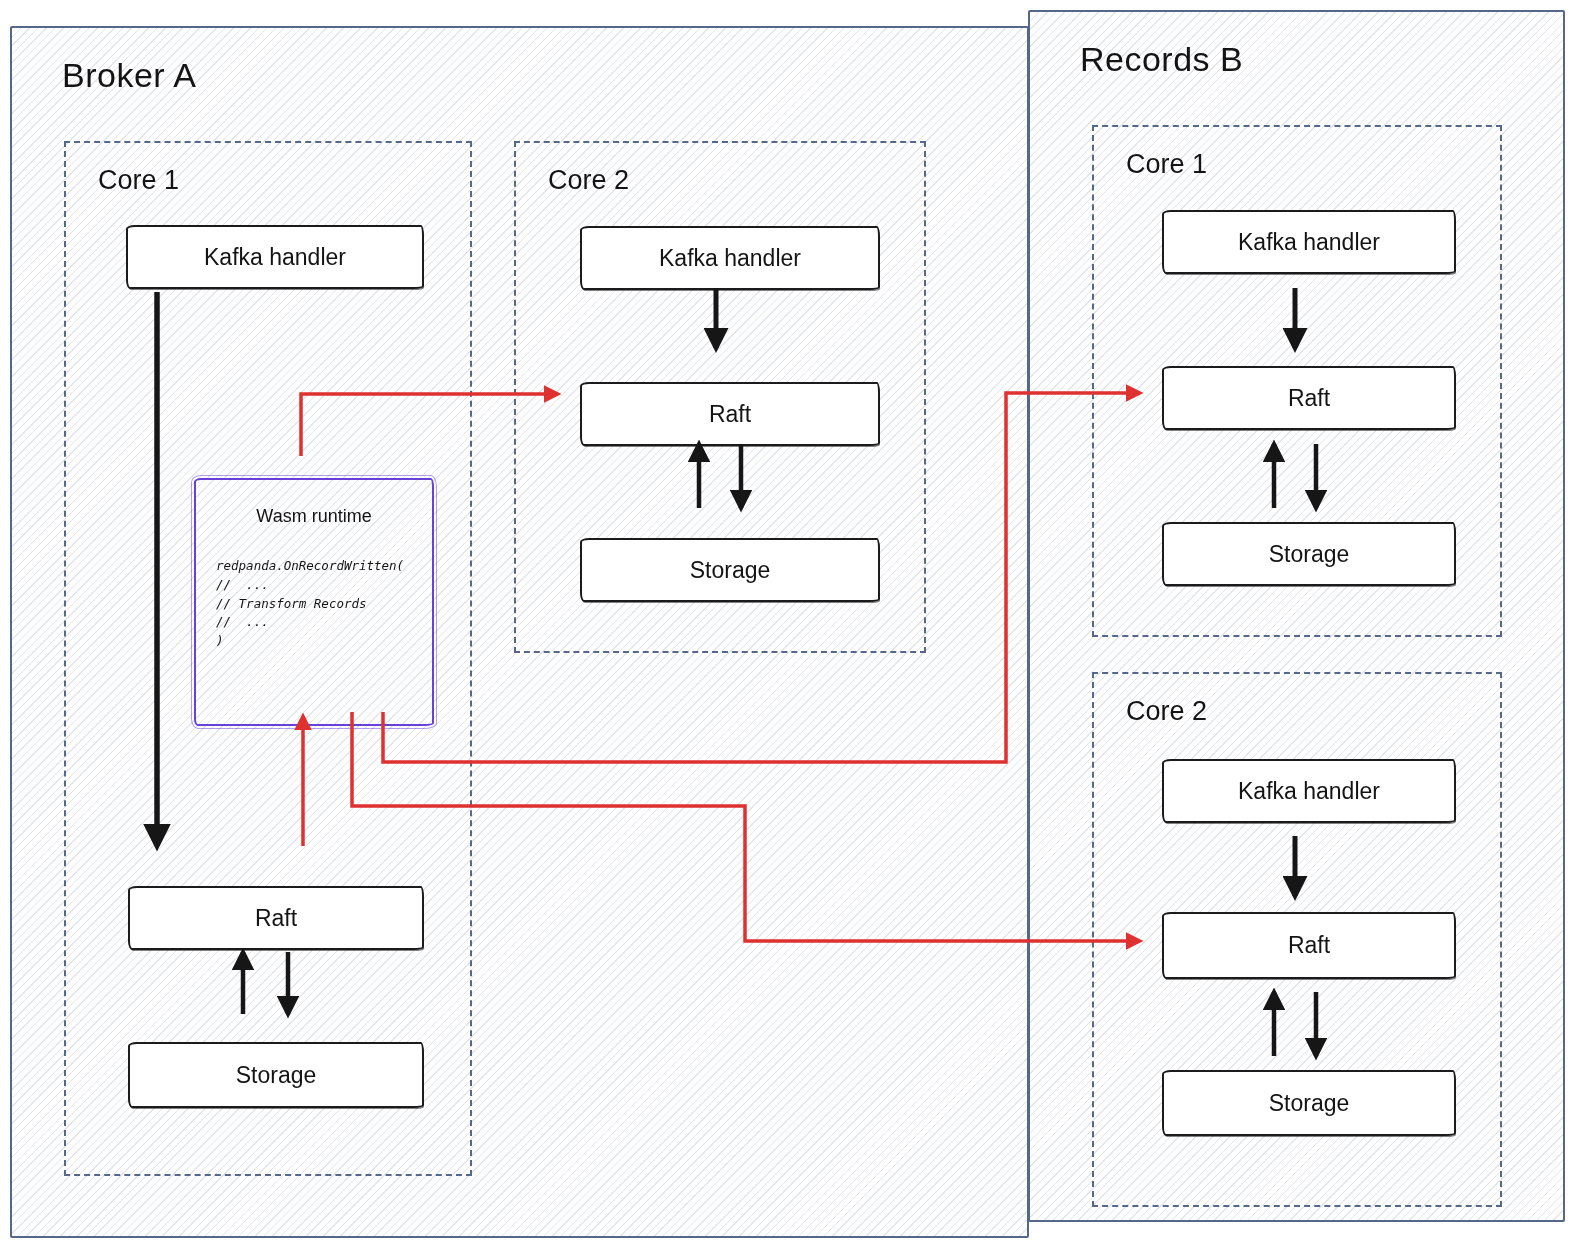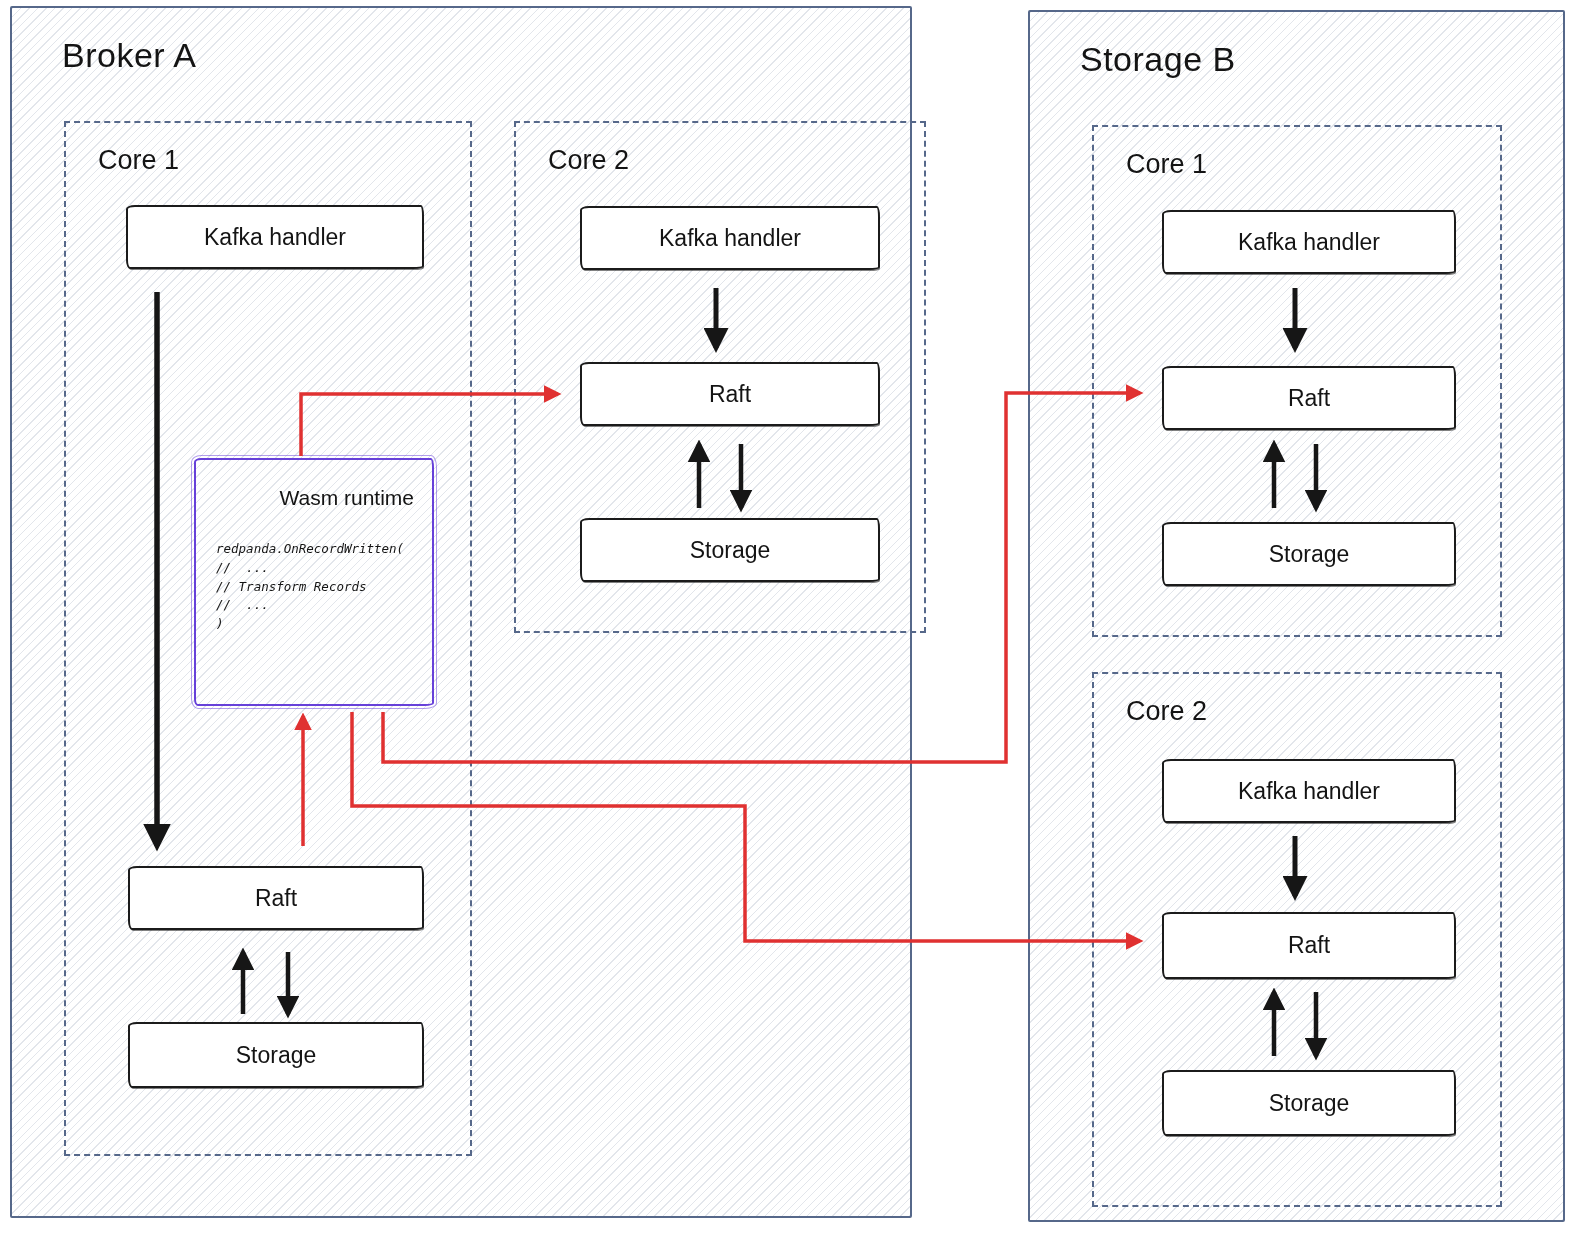--- a/index.html
+++ b/index.html
@@ -46,40 +46,40 @@
   }
 
   .wasm {
     position:absolute;
     border:2px solid #6741d9;
     border-radius: 7px 3px 9px 4px / 4px 9px 3px 7px;
     outline:1.5px solid rgba(103,65,217,0.5);
     outline-offset:2px;
     padding:26px 18px 0 18px;
   }
-  .wasm-title { text-align:right; font-size:21px; }
+  .wasm-title { text-align:center; font-size:18px; }
   .wasm-code {
     margin:30px 0 0 2px;
     font-family:"DejaVu Sans Mono", monospace;
     font-size:12.5px; line-height:1.5;
     white-space:pre;
     font-style:italic;
   }
 
   svg.overlay {
     position:absolute; left:0; top:0;
     pointer-events:none;
   }
 </style>
 </head>
 <body>
 
 <div class="page">
 
-  <div class="broker hatch" style="left:10px;top:6px;width:902px;height:1212px">
+  <div class="broker hatch" style="left:10px;top:26px;width:1019px;height:1212px">
     <div class="broker-title">Broker A</div>
 
     <div class="core" style="left:52px;top:113px;width:408px;height:1035px">
       <div class="core-title">Core 1</div>
 
       <div class="node" style="left:54px;top:82px;width:298px;height:64px">
         <span>Kafka handler</span>
       </div>
 
       <div class="wasm hatch" style="left:128px;top:335px;width:240px;height:248px">
@@ -111,21 +111,21 @@
         <span>Raft</span>
       </div>
 
       <div class="node" style="left:58px;top:395px;width:300px;height:64px">
         <span>Storage</span>
       </div>
     </div>
   </div>
 
   <div class="broker hatch" style="left:1028px;top:10px;width:537px;height:1212px">
-    <div class="broker-title">Storage B</div>
+    <div class="broker-title">Records B</div>
 
     <div class="core" style="left:62px;top:113px;width:410px;height:512px">
       <div class="core-title">Core 1</div>
 
       <div class="node" style="left:62px;top:83px;width:294px;height:64px">
         <span>Kafka handler</span>
       </div>
 
       <div class="node" style="left:62px;top:239px;width:294px;height:64px">
         <span>Raft</span>

